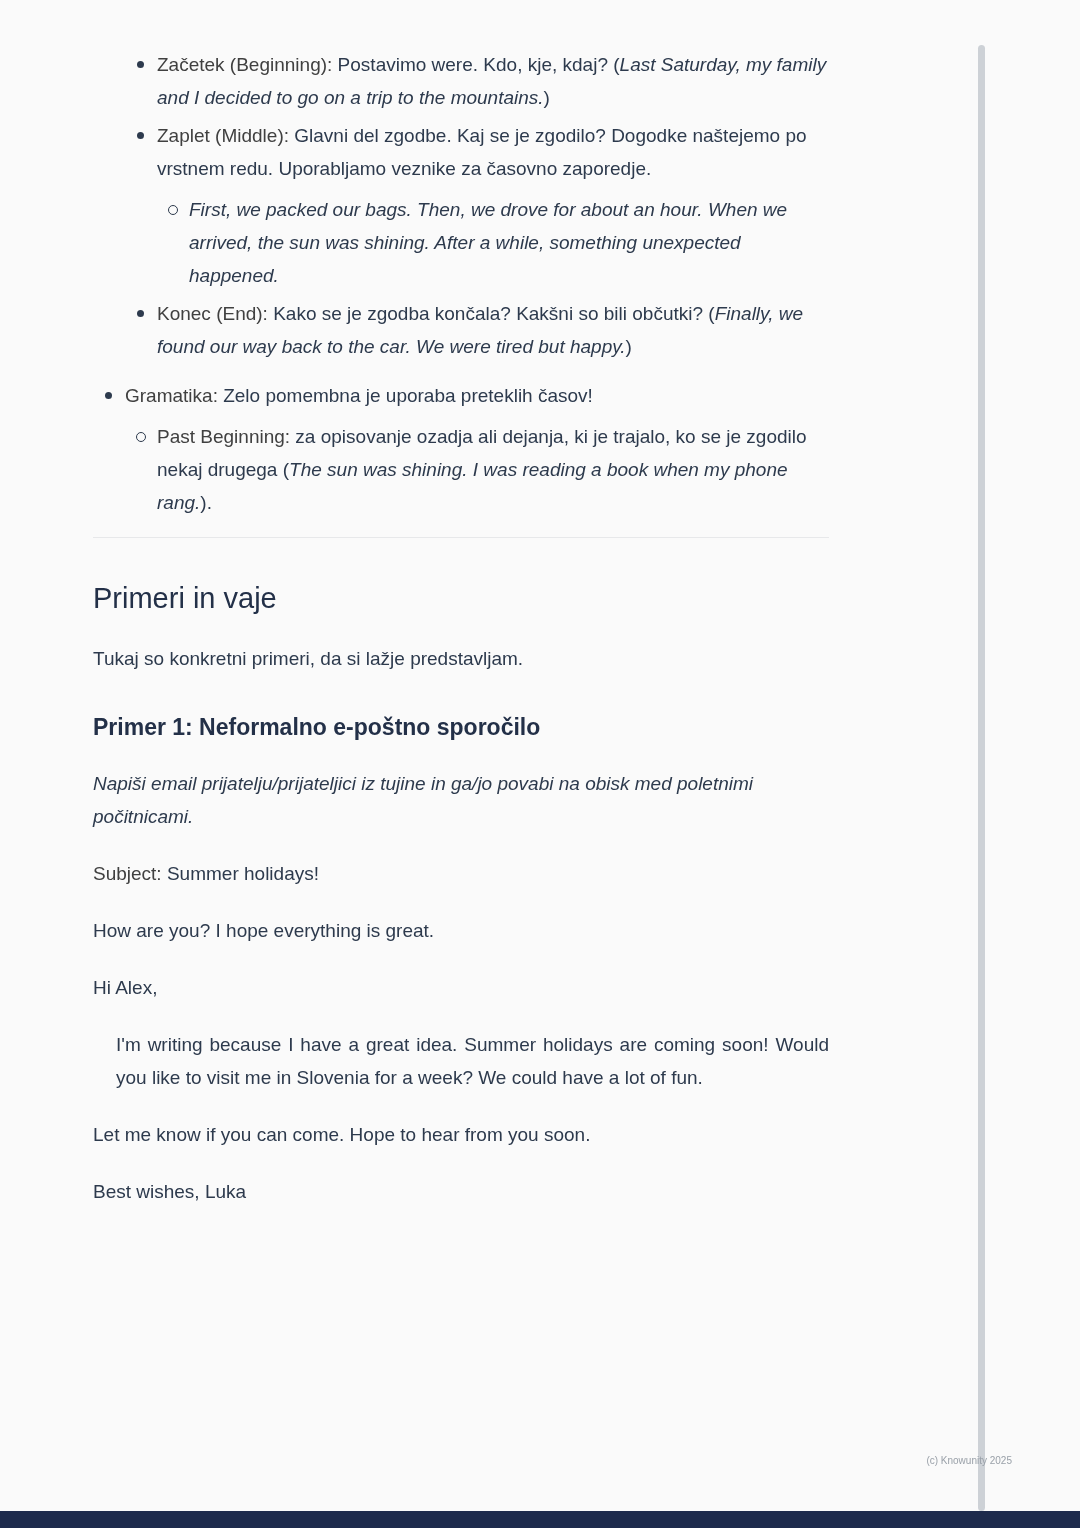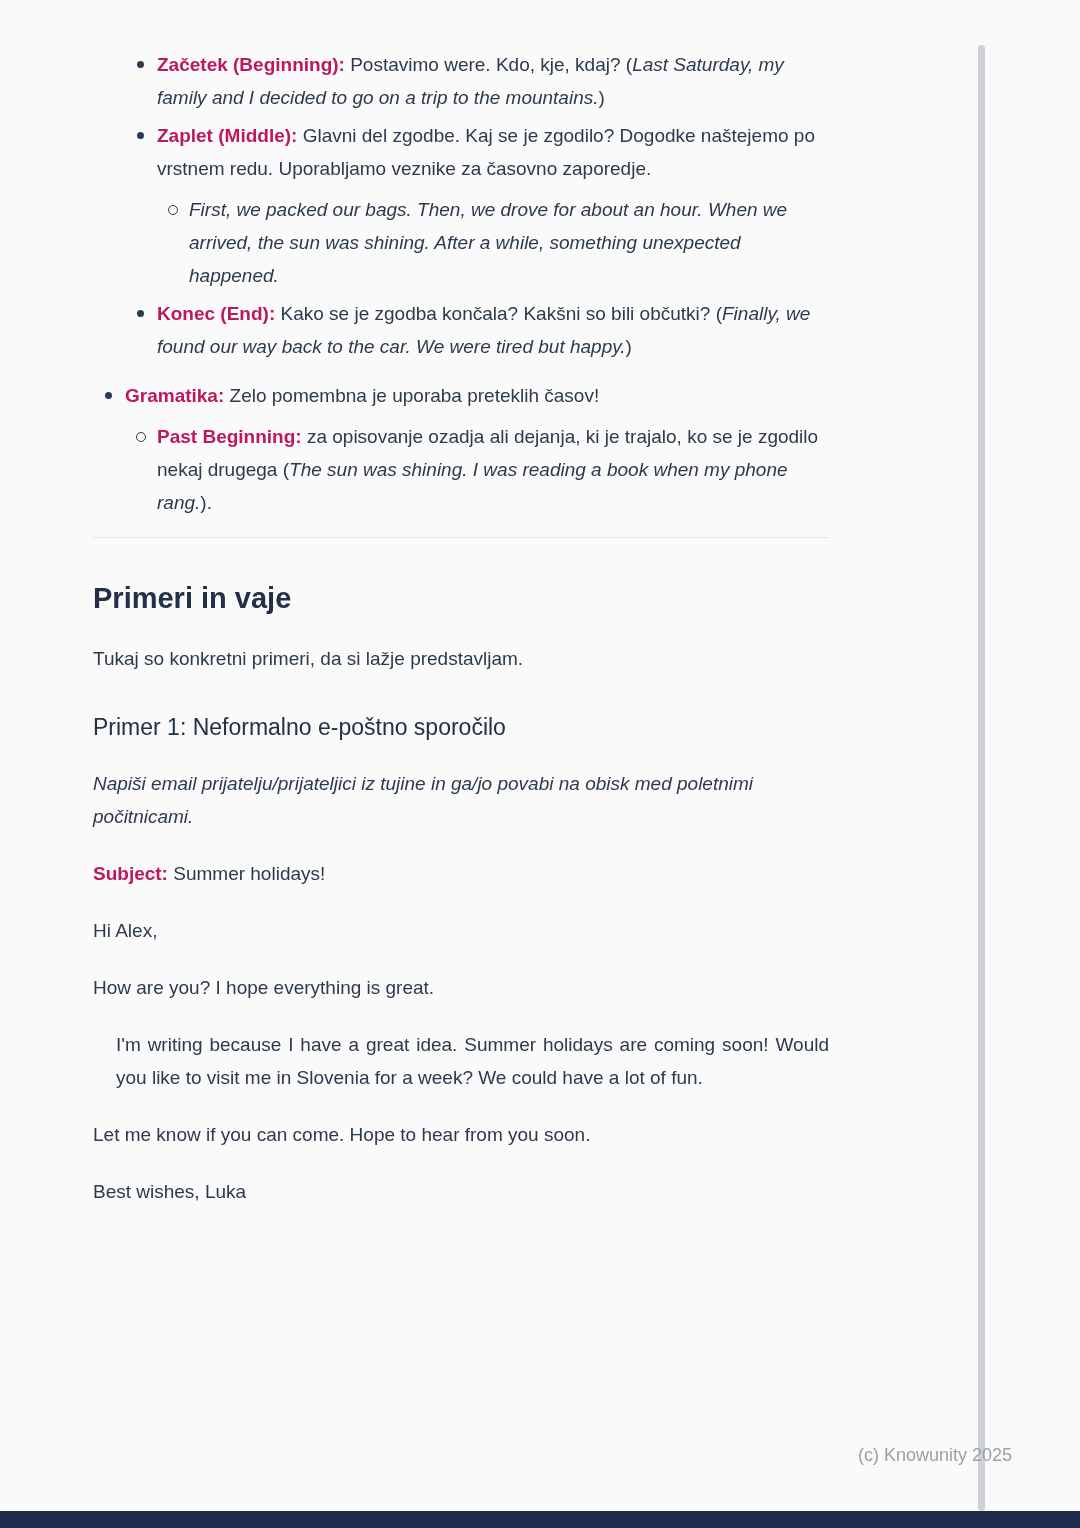--- a/index.html
+++ b/index.html
@@ -26,30 +26,30 @@
   li.disc::before {
     content:""; position:absolute; left:-20px; top:13px;
     width:7px; height:7px; border-radius:50%; background:#2d3a4d;
   }
   li.circ::before {
     content:""; position:absolute; left:-21px; top:12px;
     width:8px; height:8px; border-radius:50%;
     border:1.5px solid #2d3a4d; background:transparent;
   }
   li ul { margin-top:8px; padding-left:32px; }
-  b { font-weight:700; color:#be185d; }
+  b { font-weight:400; color:#404040; }
   i { font-style:italic; }
   hr.divider { border:none; border-top:1px solid #e7e8ea; margin:18px 0 0; }
-  h2 { font-size:29px; line-height:1.3; color:#233048; margin:42px 0 0; font-weight:700; }
-  h3 { font-size:23px; line-height:1.3; color:#233048; margin:38px 0 0; font-weight:400; }
+  h2 { font-size:29px; line-height:1.3; color:#233048; margin:42px 0 0; font-weight:400; }
+  h3 { font-size:23px; line-height:1.3; color:#233048; margin:38px 0 0; font-weight:700; }
   p { margin-top:24px; }
   p.justify { text-align:justify;margin-left:23px; }
   .watermark {
     position:absolute; right:68px; bottom:62px;
-    font-size:18px; color:#9aa1a9; z-index:3;
+    font-size:10px; color:#9aa1a9; z-index:3;
   }
   .scrollbar {
     position:absolute; left:978px; top:45px;
     width:7px; height:1466px;
     background:#cdd1d6; border-radius:4px; z-index:2;
   }
   .footer-bar {
     position:absolute; left:0; bottom:0;
     width:100%; height:17px;
     background:#1d2a4c; z-index:4;
@@ -83,23 +83,23 @@
   <h2>Primeri in vaje</h2>
 
   <p>Tukaj so konkretni primeri, da si lažje predstavljam.</p>
 
   <h3>Primer 1: Neformalno e-poštno sporočilo</h3>
 
   <p><i>Napiši email prijatelju/prijateljici iz tujine in ga/jo povabi na obisk med poletnimi počitnicami.</i></p>
 
   <p><b>Subject:</b><span> Summer holidays!</span></p>
 
+  <p>How are you? I hope everything is great.</p>
+
   <p>Hi Alex,</p>
-
-  <p>How are you? I hope everything is great.</p>
 
   <p class="justify">I'm writing because I have a great idea. Summer holidays are coming soon! Would you like to visit me in Slovenia for a week? We could have a lot of fun.</p>
 
 
   <p>Let me know if you can come. Hope to hear from you soon.</p>
 
   <p>Best wishes, Luka</p>
 
 </div>
 

